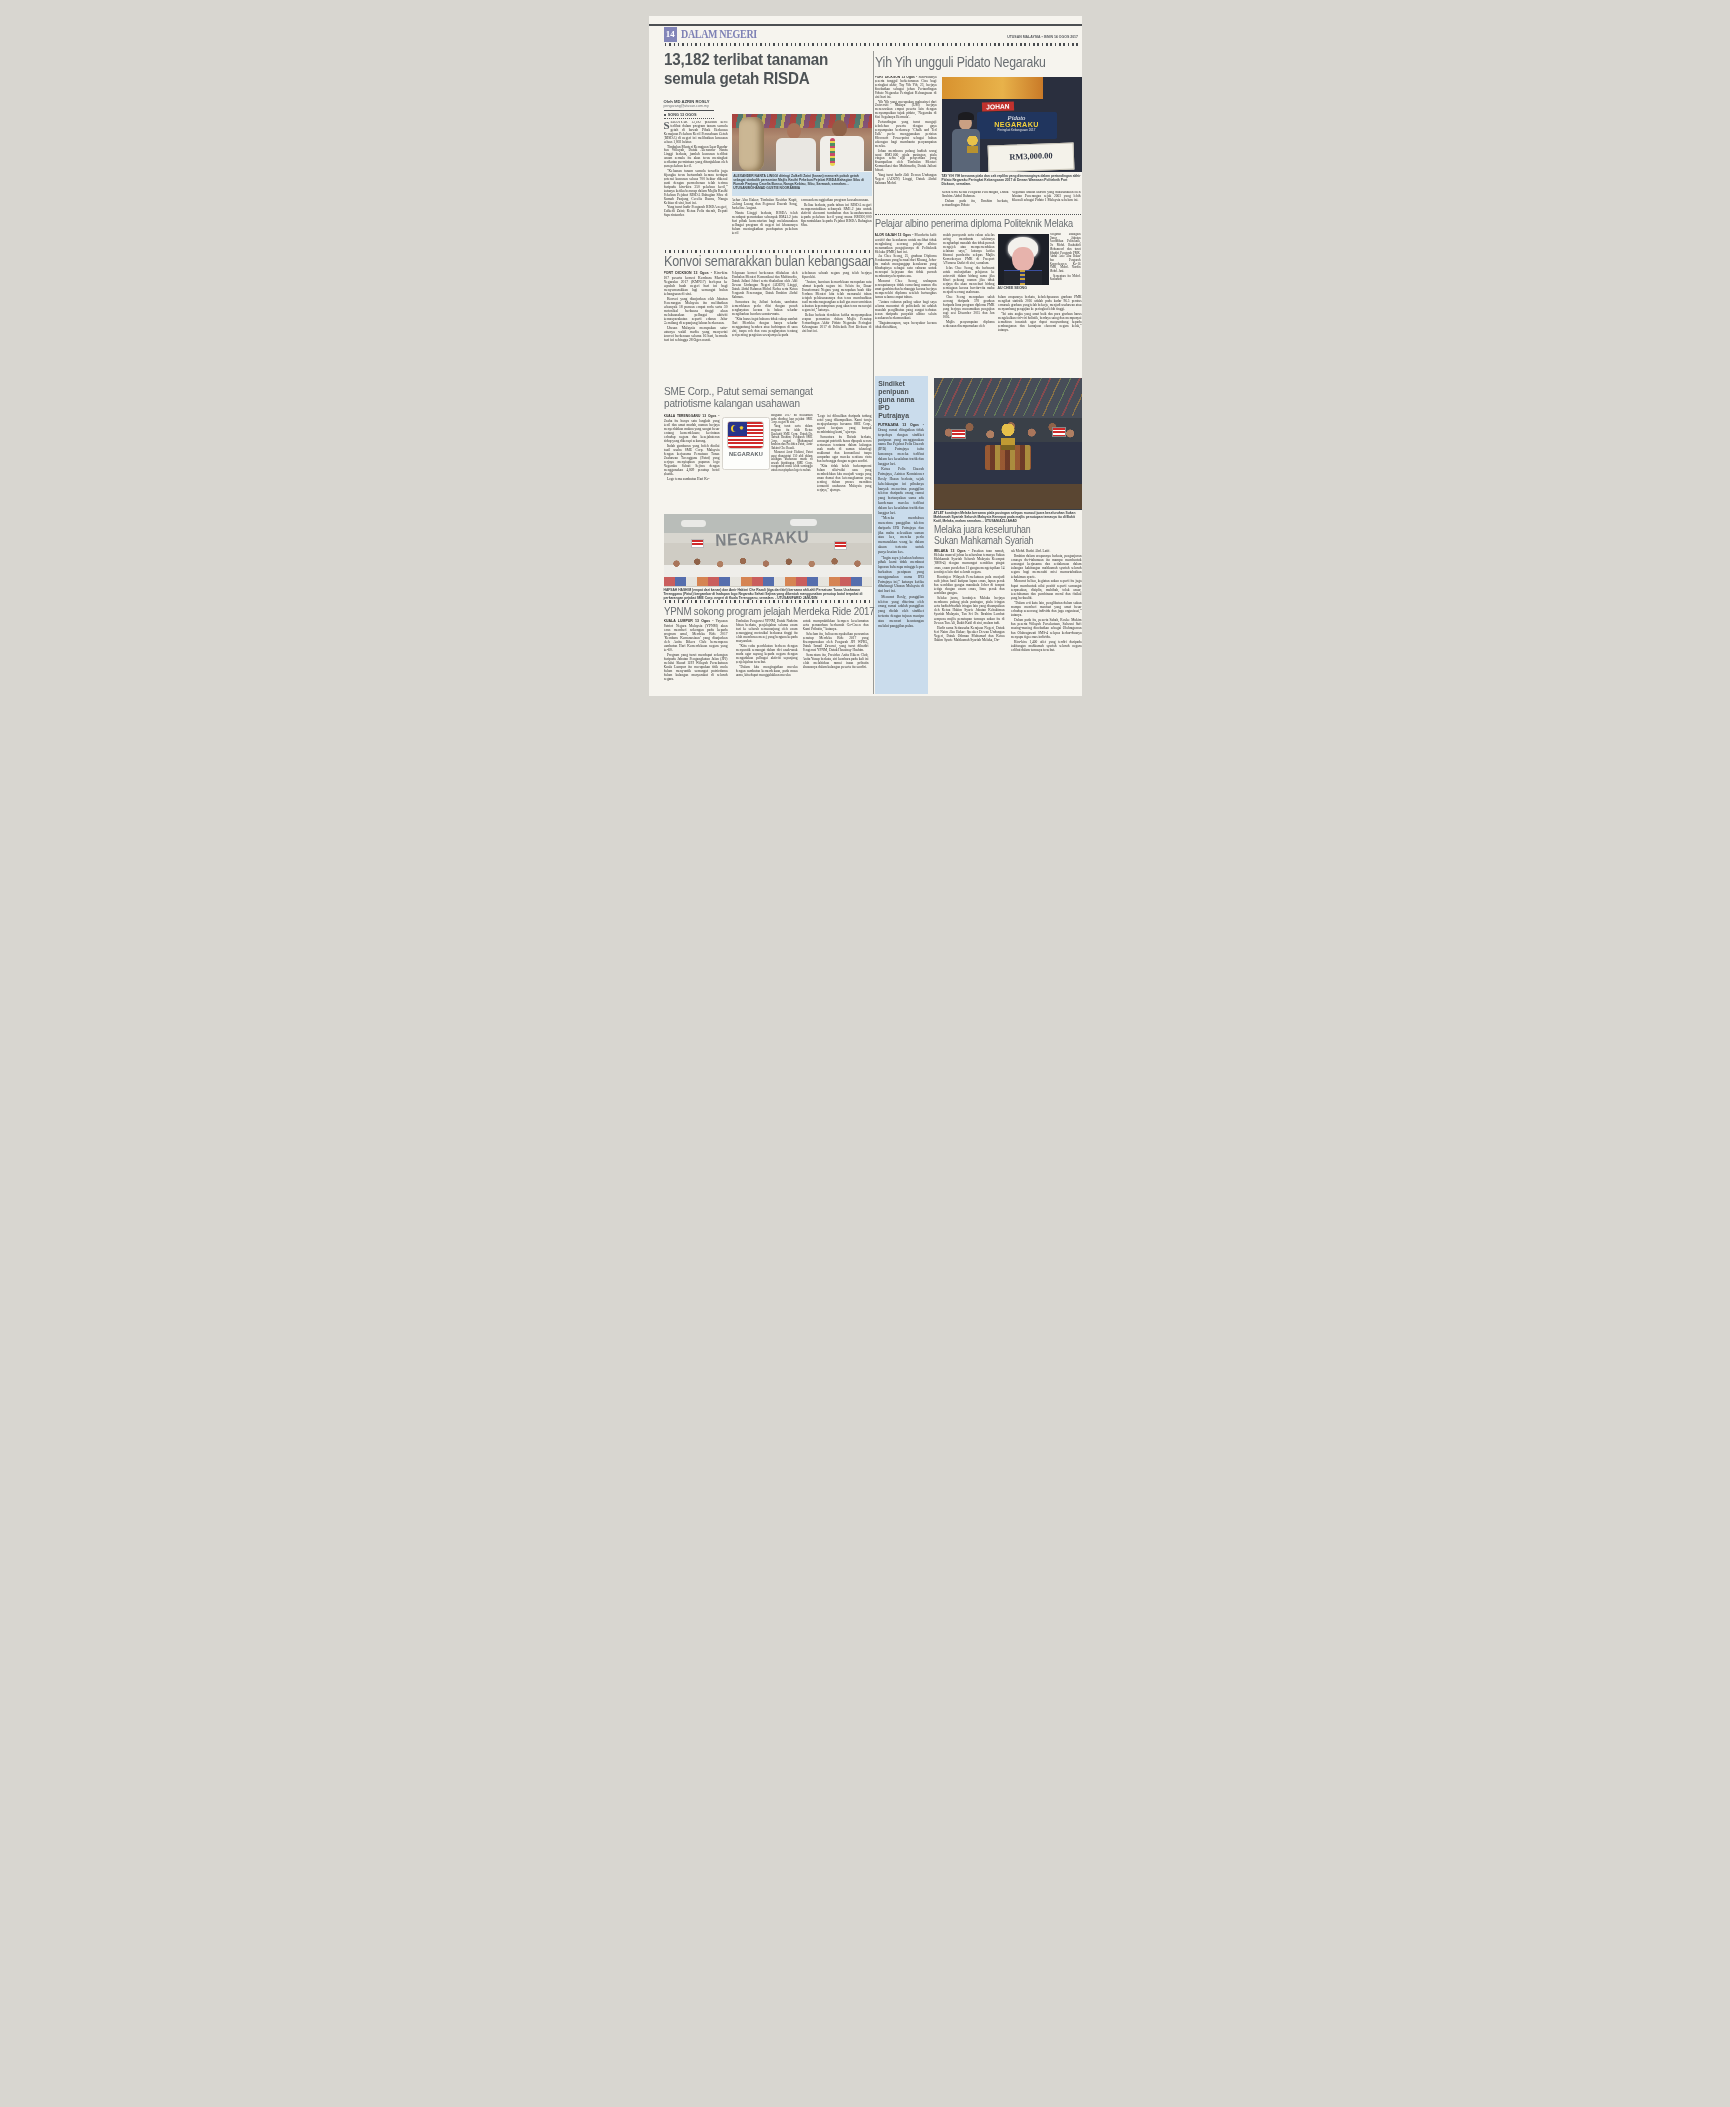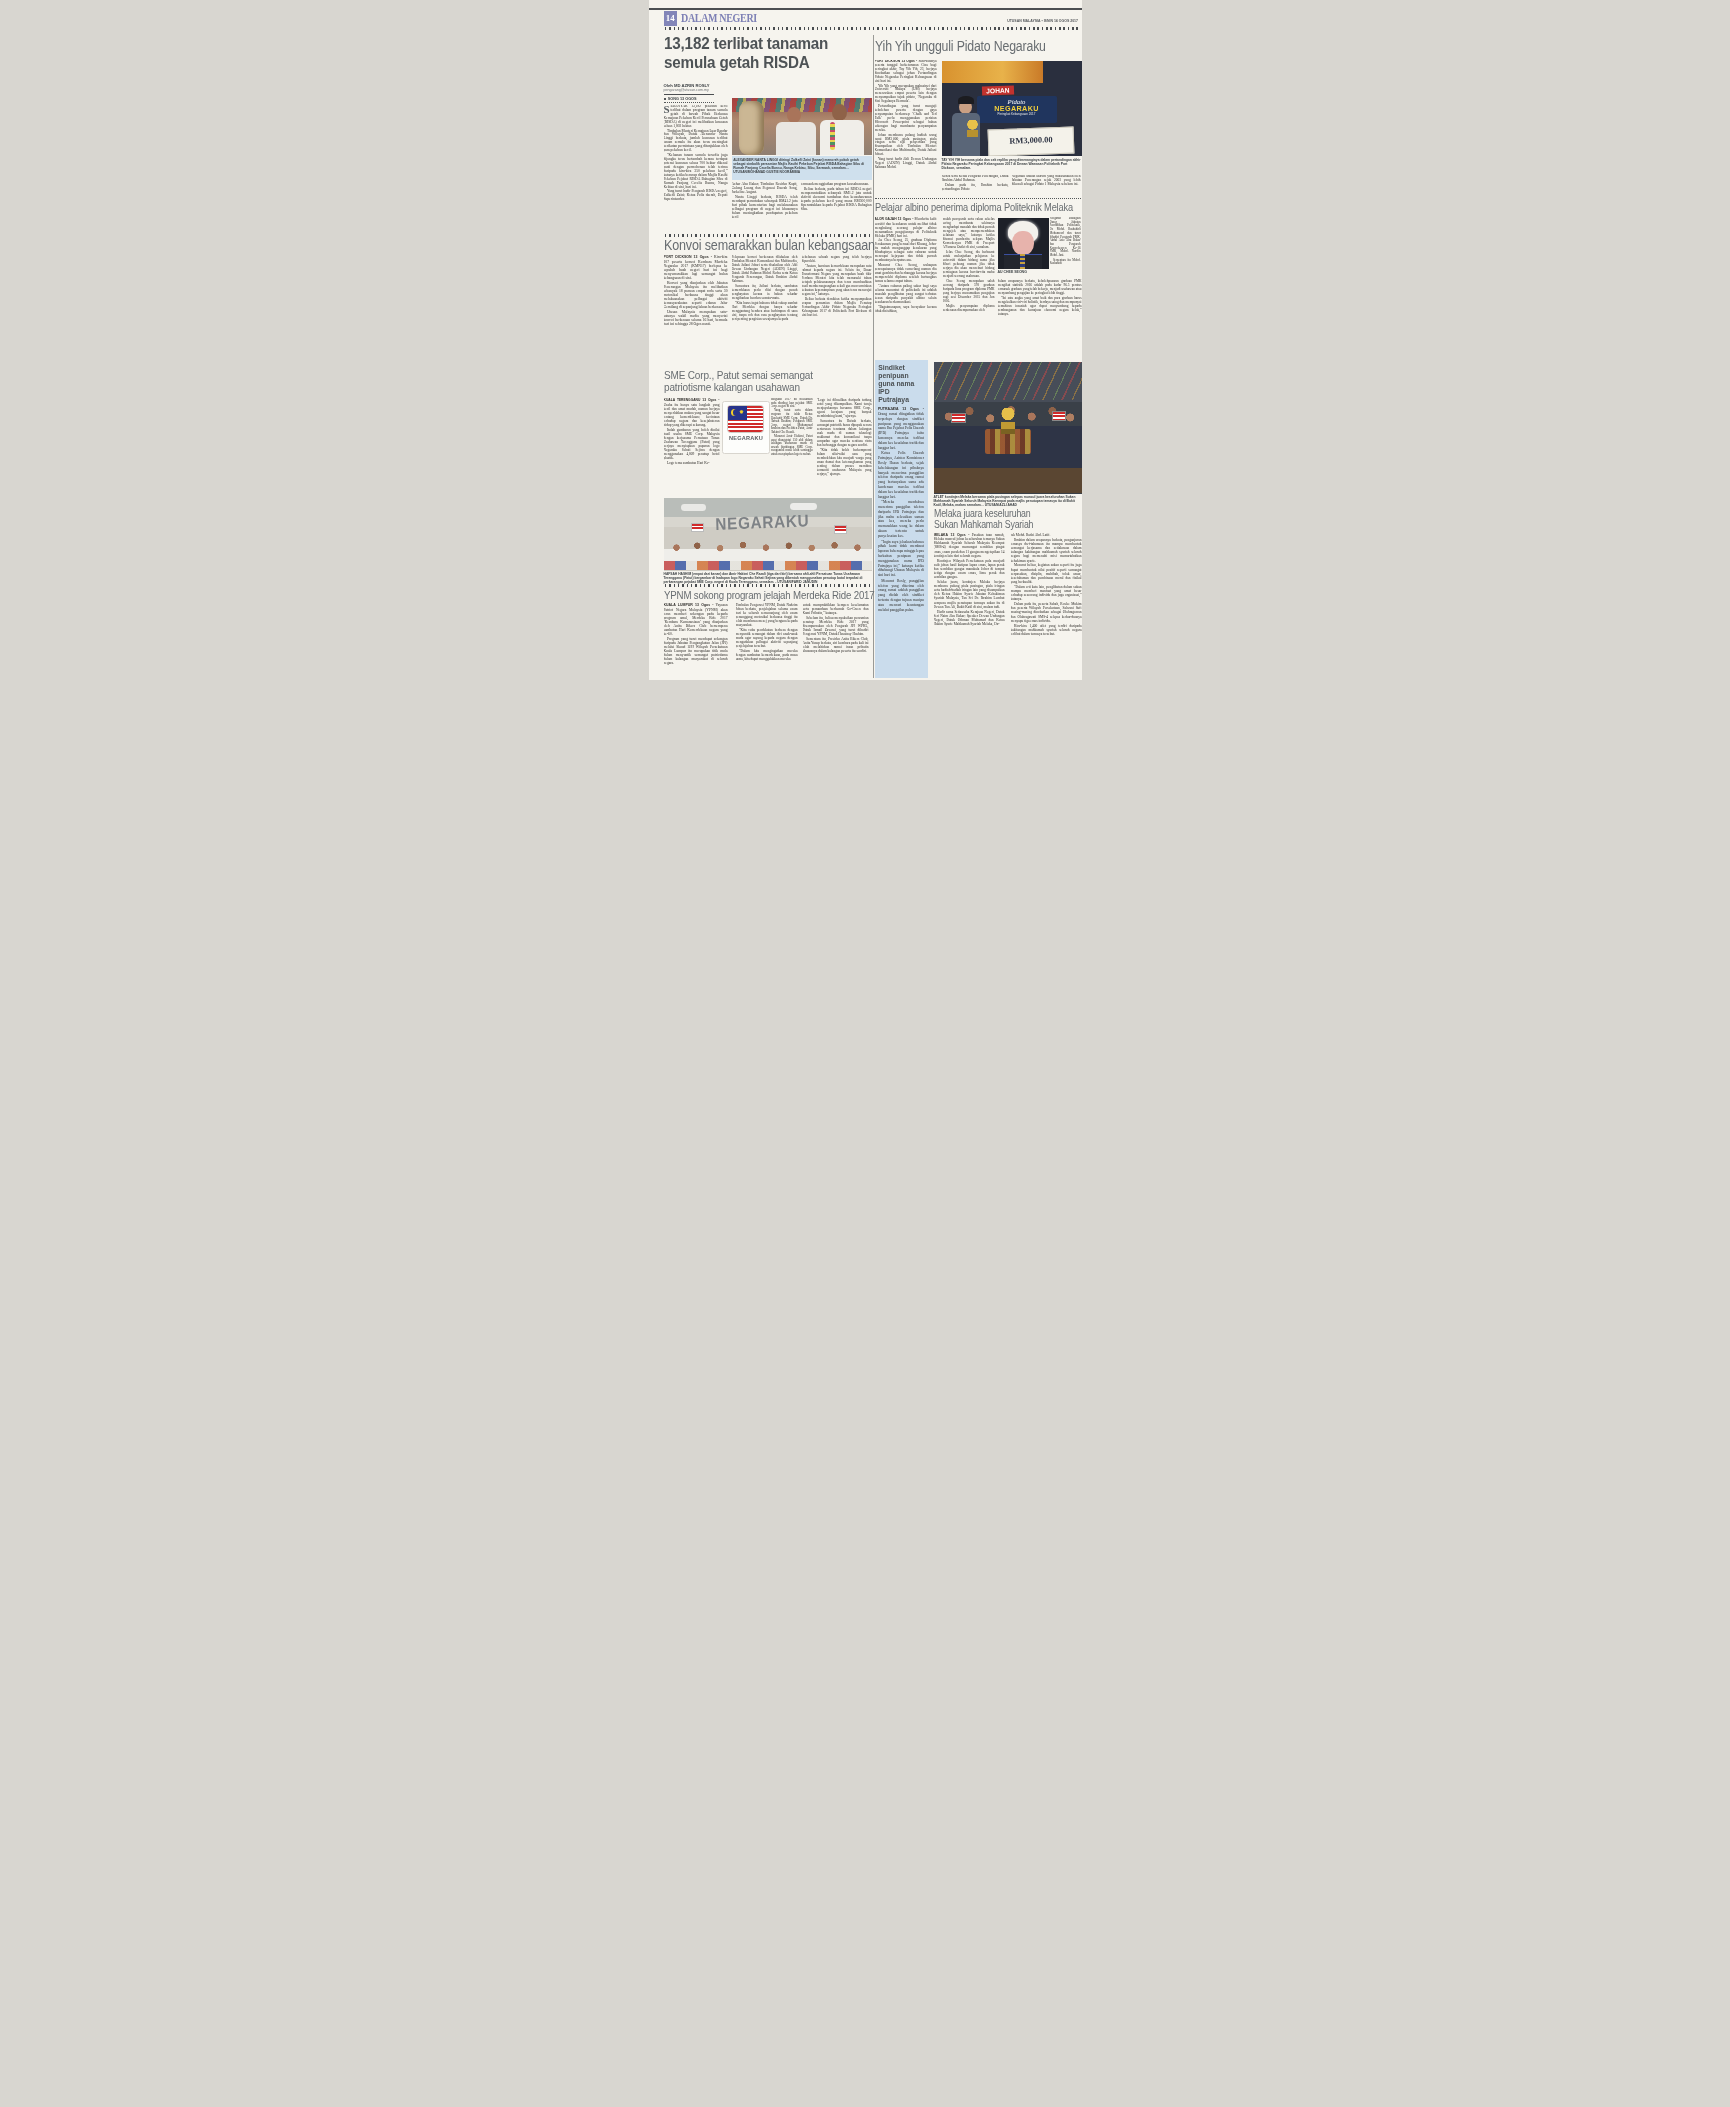--- a/index.html
+++ b/index.html
@@ -1,16 +1,16 @@
 <!DOCTYPE html>
 <html style="font-size:6.7px"><head>
 <meta charset="utf-8">
 <style>
   html,body{margin:0;padding:0;background:#d8d6d0;}
-  .page{position:relative;width:433px;height:680px;margin:0 auto;background:#f6f4ee;
+  .page{position:relative;width:433px;height:680px;margin:16px auto;background:#f6f4ee;
         font-family:"Liberation Serif",serif;color:#2e2c29;overflow:hidden;}
   .abs{position:absolute;}
   .col{position:absolute;text-align:justify;overflow:hidden;}
   .col p{margin:0 0 0.8px 0;text-indent:3.4px;}
   .col p.noindent{text-indent:0;}
   .kick{font-family:"Liberation Sans",sans-serif;font-weight:bold;}
   .hl{font-family:"Liberation Sans",sans-serif;transform:scaleX(.88);transform-origin:left top;
       white-space:nowrap;letter-spacing:-0.2px;}
   .hl-bold{font-weight:bold;color:#4e5356;}
   .hl-light{font-weight:normal;color:#686d71;}

